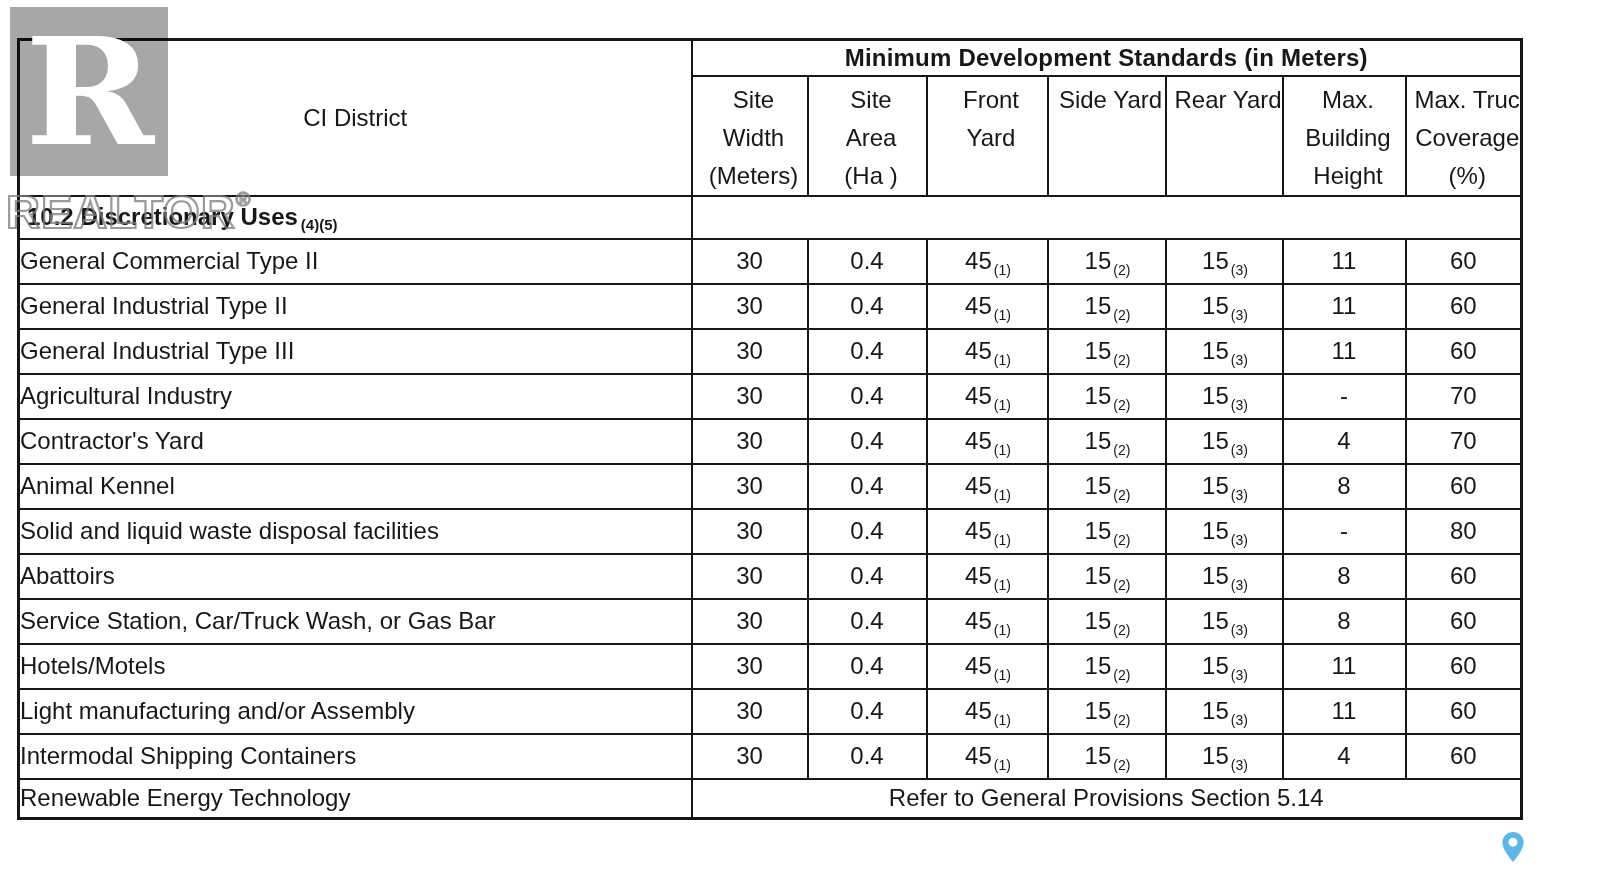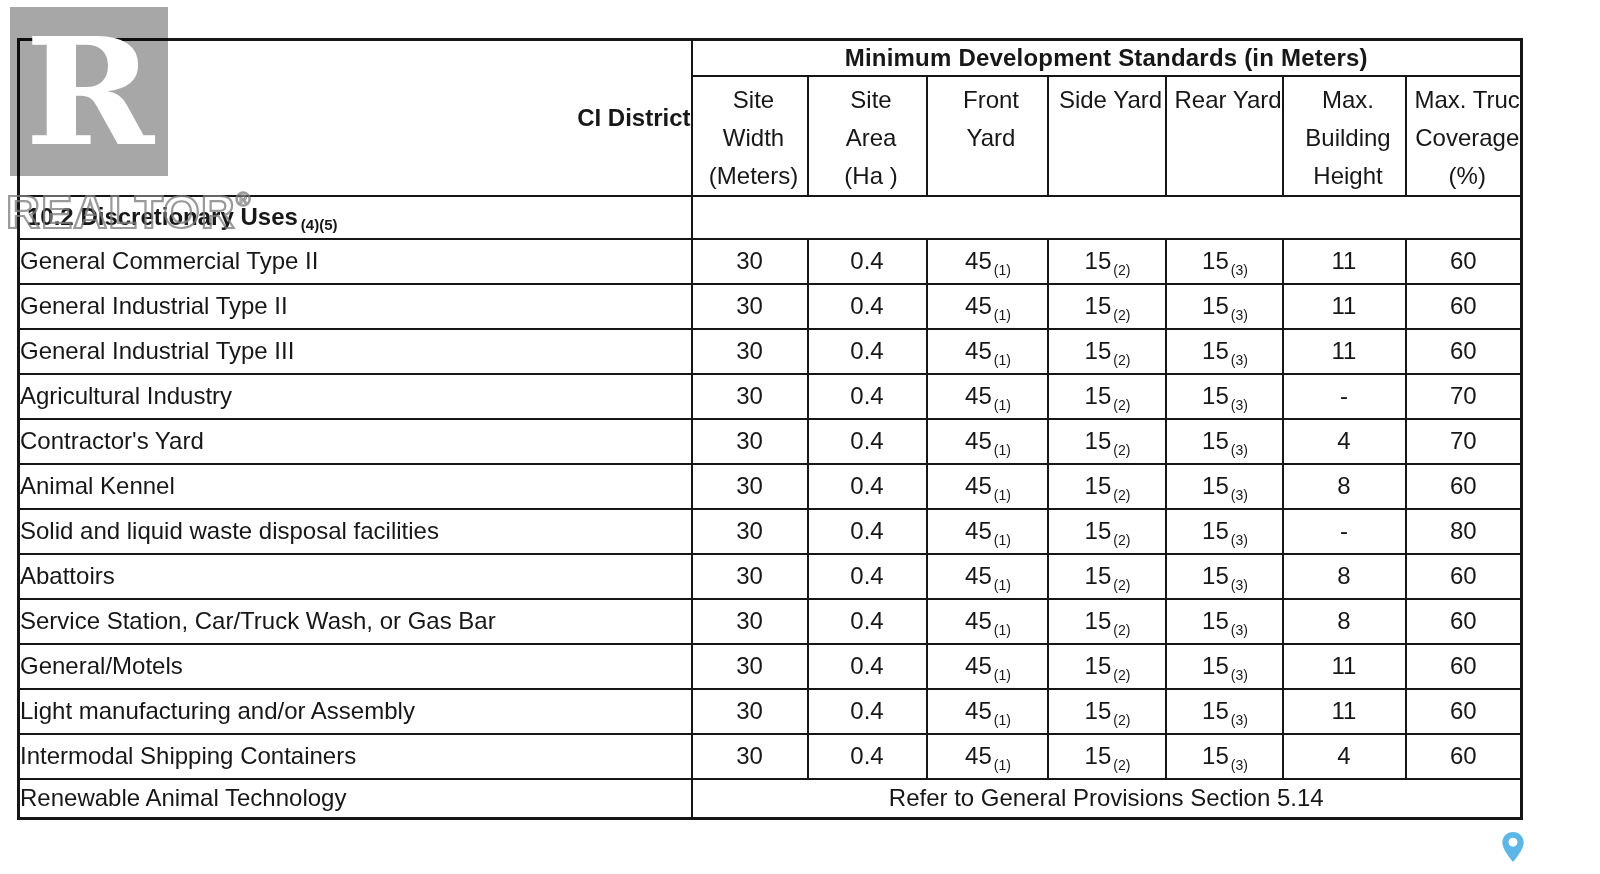--- a/index.html
+++ b/index.html
@@ -30,22 +30,22 @@
     white-space: nowrap;
   }
   tr.group-header-row { height: 36px; }
   td.group-header {
     font-weight: bold;
     text-align: center;
     font-size: 24px;
     letter-spacing: 0.2px;
   }
   td.corner-header {
-    font-weight: bold;
-    text-align: right;
+    font-weight: normal;
+    text-align: center;
     vertical-align: middle;
     font-size: 25px;
   }
   tr.subheader-row { height: 120px; }
   td.subhead {
     vertical-align: top;
     text-align: center;
     font-size: 23px;
     padding-top: 4px;
   }
@@ -286,21 +286,21 @@
         <td class="rowlabel">Service Station, Car/Truck Wash, or Gas Bar</td>
         <td class="val"><span>30</span></td>
         <td class="val"><span>0.4</span></td>
         <td class="val"><span>45</span><span class="note">(1)</span></td>
         <td class="val"><span>15</span><span class="note">(2)</span></td>
         <td class="val"><span>15</span><span class="note">(3)</span></td>
         <td class="val"><span>8</span></td>
         <td class="val"><span>60</span></td>
       </tr>
       <tr class="data-row">
-        <td class="rowlabel">General/Motels</td>
+        <td class="rowlabel">Hotels/Motels</td>
         <td class="val"><span>30</span></td>
         <td class="val"><span>0.4</span></td>
         <td class="val"><span>45</span><span class="note">(1)</span></td>
         <td class="val"><span>15</span><span class="note">(2)</span></td>
         <td class="val"><span>15</span><span class="note">(3)</span></td>
         <td class="val"><span>11</span></td>
         <td class="val"><span>60</span></td>
       </tr>
       <tr class="data-row">
         <td class="rowlabel">Light manufacturing and/or Assembly</td>
@@ -318,21 +318,21 @@
         <td class="val"><span>0.4</span></td>
         <td class="val"><span>45</span><span class="note">(1)</span></td>
         <td class="val"><span>15</span><span class="note">(2)</span></td>
         <td class="val"><span>15</span><span class="note">(3)</span></td>
         <td class="val"><span>4</span></td>
         <td class="val"><span>60</span></td>
       </tr>
     </tbody>
   <tbody>
     <tr class="footer-row">
-      <td class="rowlabel">Renewable Animal Technology</td>
+      <td class="rowlabel">Renewable Energy Technology</td>
       <td class="footer-value" colspan="7">Refer to General Provisions Section 5.14</td>
     </tr>
   </tbody>
 </table>
 
 <div class="watermark">
   <div class="wm-square">
     <span class="wm-letter">R</span>
   </div>
   <div class="wm-brand">

